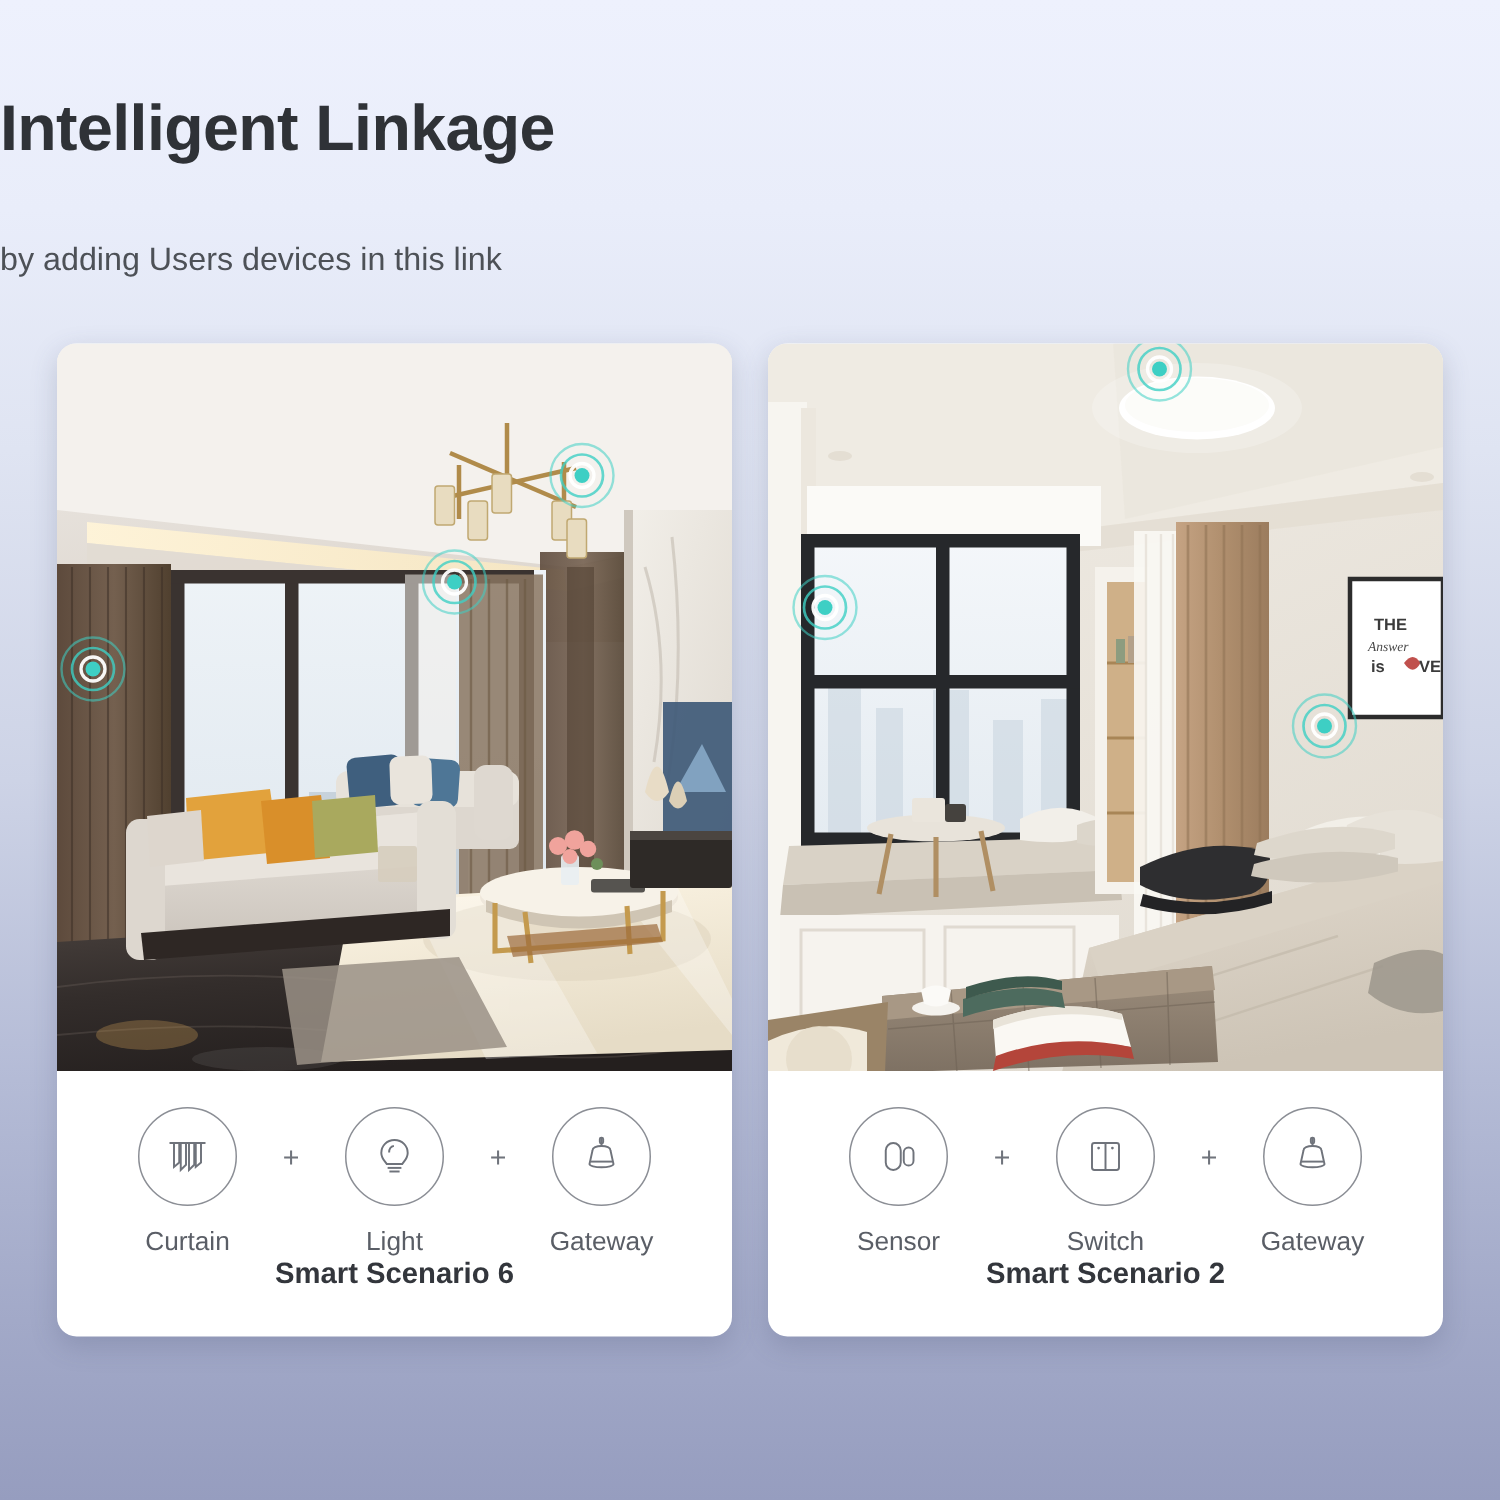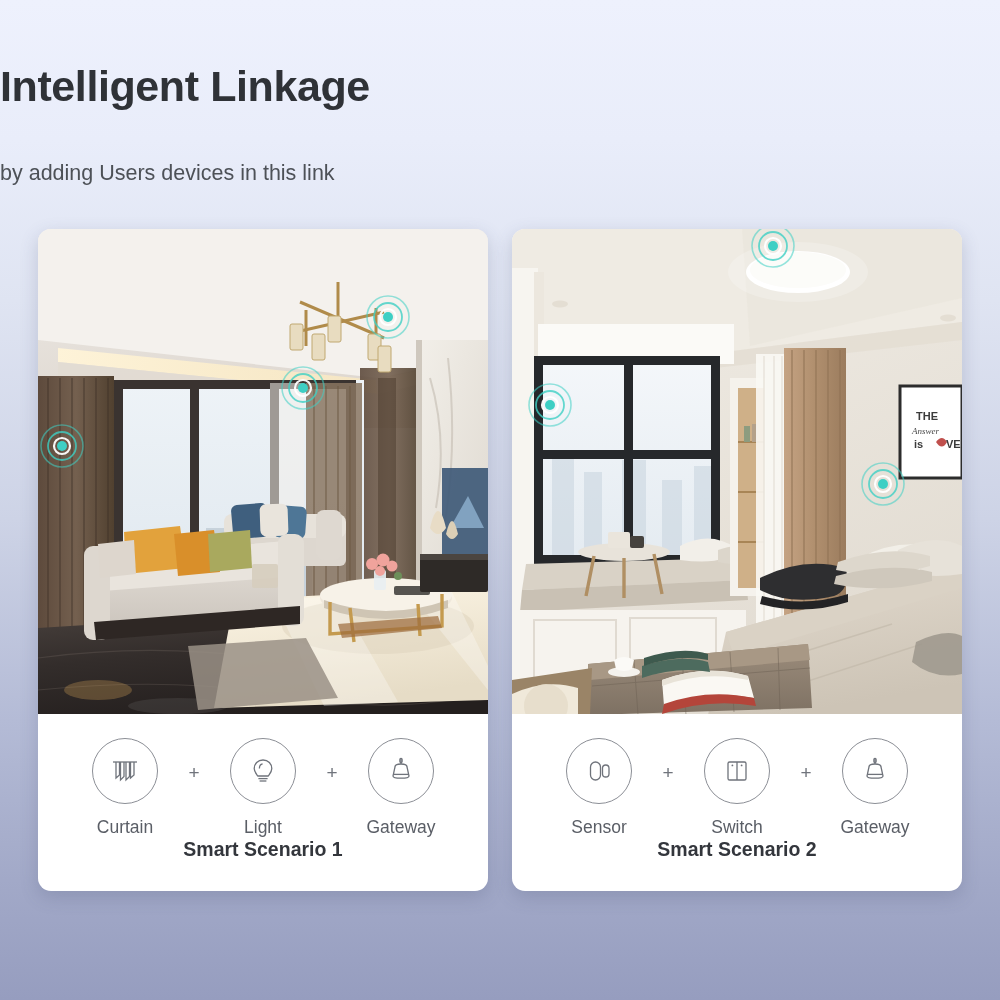--- a/index.html
+++ b/index.html
@@ -345,21 +345,21 @@
             <path d="M11 13 C11 11.2 13.6 10 17 10 C20.4 10 23 11.2 23 13 L25 22 C25 23.2 21.4 24.2 17 24.2 C12.6 24.2 9 23.2 9 22 Z"></path>
             <path d="M9.6 20.4 L24.4 20.4"></path>
             <line x1="17" y1="10" x2="17" y2="4.4"></line>
             <rect x="15.9" y="4.4" width="2.2" height="4" rx="1"></rect>
           </svg>
         </div>
         <div class="dev-label">Gateway</div>
       </div>
     </div>
 
-    <div class="scenario">Smart Scenario 1</div>
+    <div class="scenario">Smart Scenario 6</div>
   </div>
 
   <div class="card">
 
     <div class="photo">
       <svg viewBox="0 0 450 487" preserveAspectRatio="xMidYMid slice">
         <defs>
           <linearGradient id="br-wall" x1="0" y1="0" x2="0.4" y2="1">
             <stop offset="0" stop-color="#f2eee7"></stop>
               <stop offset="1" stop-color="#e2dcd2"></stop>

